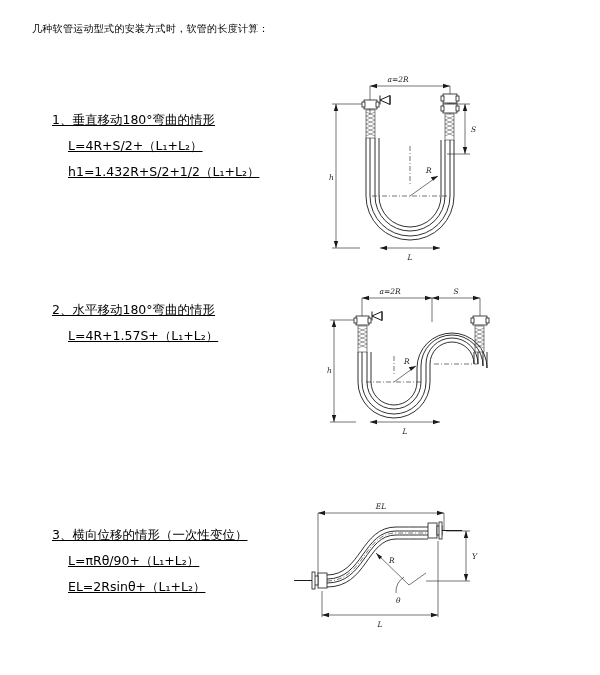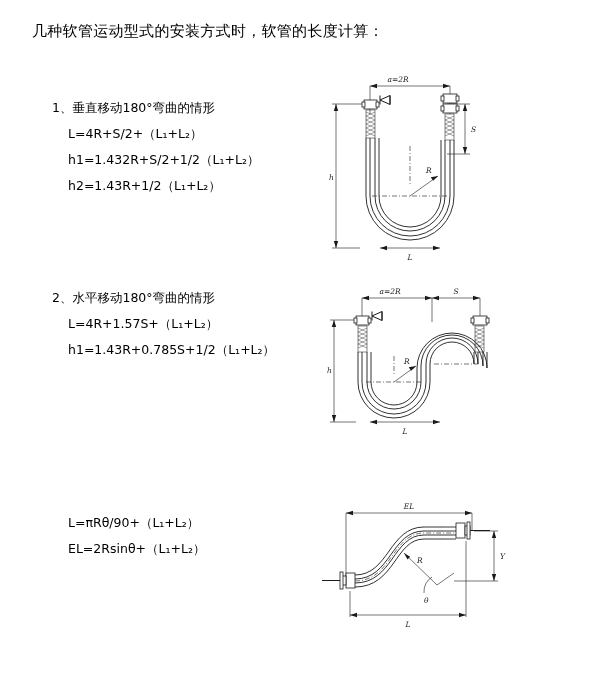--- a/index.html
+++ b/index.html
@@ -17,57 +17,58 @@
   }
   .page {
     position: relative;
     width: 600px;
     height: 675px;
   }
   .heading {
     position: absolute;
     left: 32px;
     top: 22px;
-    font-size: 15px;
+    font-size: 10px;
     letter-spacing: 0.3px;
     white-space: nowrap;
   }
   .section {
     position: absolute;
     left: 0;
     width: 600px;
   }
   .sec1 { top: 100px; }
   .sec2 { top: 290px; }
   .sec3 { top: 515px; }
 
   .text-col {
     position: absolute;
     left: 52px;
-    top: 0;
+    top: 12px;
     width: 250px;
+    text-decoration: underline;
   }
   .sec-title {
     font-size: 12.5px;
     margin: 0 0 9px 0;
     white-space: nowrap;
   }
   .formula {
     font-size: 12.5px;
     margin: 0 0 9px 16px;
     white-space: nowrap;
   }
   .formula:last-child { margin-bottom: 0; }
 
   .fig {
     position: absolute;
   }
   .fig1 { left: 310px; top: -32px; }
   .fig2 { left: 310px; top: -12px; }
-  .fig3 { left: 304px; top: -18px; }
+  .fig3 { left: 276px; top: -18px; }
 
   svg { display: block; }
   .ln { stroke: #1a1a1a; stroke-width: 1; fill: none; }
   .ln-thin { stroke: #333; stroke-width: 0.6; fill: none; }
   .dim { stroke: #1a1a1a; stroke-width: 0.6; fill: none; }
   .dash { stroke: #1a1a1a; stroke-width: 0.6; fill: none; stroke-dasharray: 5 2 1 2; }
   .hose { stroke: #1a1a1a; stroke-width: 0.9; fill: none; }
   .fl { fill: #1a1a1a; }
   .wh { fill: #ffffff; stroke: #1a1a1a; stroke-width: 0.8; }
   .hatch { stroke: #1a1a1a; stroke-width: 0.4; fill: none; }
@@ -78,21 +79,20 @@
 
 <div class="page">
 
   <div class="heading">几种软管运动型式的安装方式时，软管的长度计算：</div>
 
   <div class="section sec1">
     <div class="text-col">
       <p class="sec-title">1、垂直移动180°弯曲的情形</p>
       <p class="formula">L=4R+S/2+（L₁+L₂）</p>
       <p class="formula">h1=1.432R+S/2+1/2（L₁+L₂）</p>
-      <p class="formula">h2=1.43R+1/2（L₁+L₂）</p>
     </div>
 
     <div class="fig fig1">
       <svg width="190" height="210" viewBox="0 0 190 210">
 
         <line class="dim" x1="60" y1="18" x2="140" y2="18"></line>
         <path class="fl" d="M60 18 l7 -2.2 v4.4 z"></path>
         <path class="fl" d="M140 18 l-7 -2.2 v4.4 z"></path>
         <text class="lbl-i" x="88" y="14" text-anchor="middle">a=2R</text>
 
@@ -171,21 +171,20 @@
         <path class="fl" d="M130 180 l-7 -2.2 v4.4 z"></path>
         <text class="lbl-i" x="100" y="192" text-anchor="middle">L</text>
       </svg>
     </div>
   </div>
 
   <div class="section sec2">
     <div class="text-col">
       <p class="sec-title">2、水平移动180°弯曲的情形</p>
       <p class="formula">L=4R+1.57S+（L₁+L₂）</p>
-      <p class="formula">h1=1.43R+0.785S+1/2（L₁+L₂）</p>
     </div>
 
     <div class="fig fig2">
       <svg width="200" height="180" viewBox="0 0 200 180">
 
         <line class="dim" x1="52" y1="20" x2="122" y2="20"></line>
         <path class="fl" d="M52 20 l7 -2.2 v4.4 z"></path>
         <path class="fl" d="M122 20 l-7 -2.2 v4.4 z"></path>
         <text class="lbl-i" x="80" y="16" text-anchor="middle">a=2R</text>
 
@@ -256,20 +255,21 @@
         <line class="dim" x1="60" y1="144" x2="130" y2="144"></line>
         <path class="fl" d="M60 144 l7 -2.2 v4.4 z"></path>
         <path class="fl" d="M130 144 l-7 -2.2 v4.4 z"></path>
         <text class="lbl-i" x="95" y="156" text-anchor="middle">L</text>
       </svg>
     </div>
   </div>
 
   <div class="section sec3">
     <div class="text-col">
+      <p class="sec-title">3、横向位移的情形（一次性变位）</p>
       <p class="formula">L=πRθ/90+（L₁+L₂）</p>
       <p class="formula">EL=2Rsinθ+（L₁+L₂）</p>
     </div>
 
     <div class="fig fig3">
       <svg width="210" height="135" viewBox="0 0 210 135">
 
         <line class="dim" x1="42" y1="16" x2="168" y2="16"></line>
         <path class="fl" d="M42 16 l7 -2.2 v4.4 z"></path>
         <path class="fl" d="M168 16 l-7 -2.2 v4.4 z"></path>

